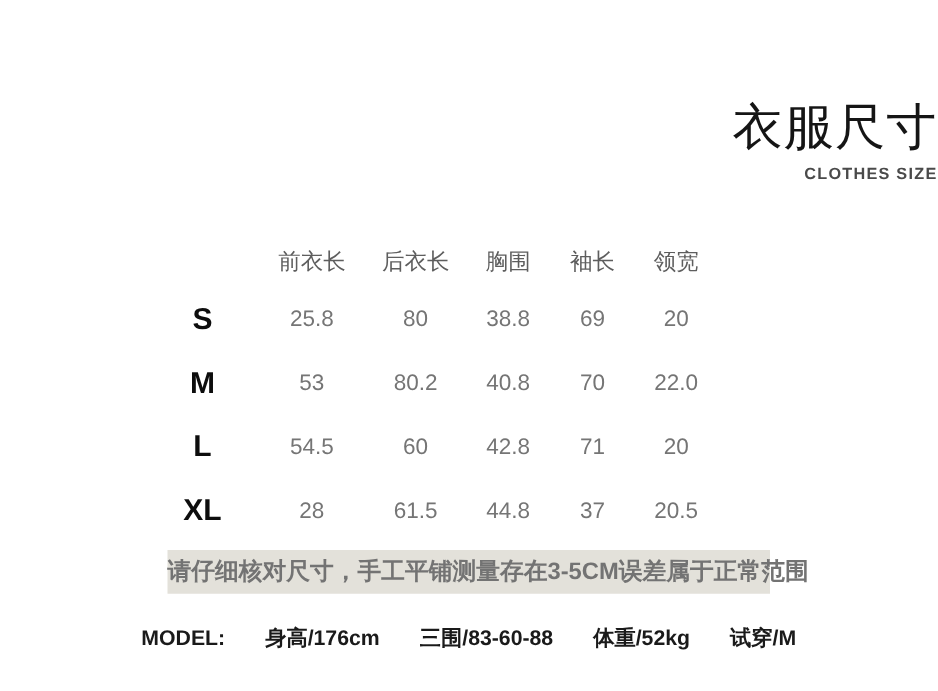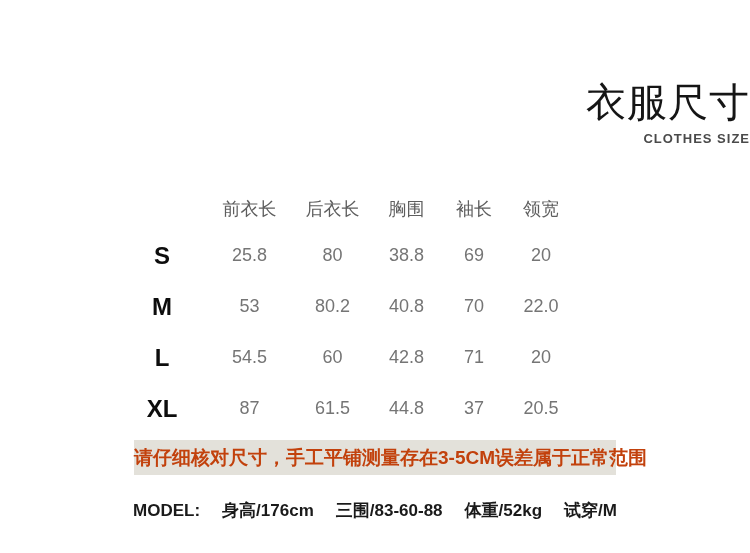--- a/index.html
+++ b/index.html
@@ -64,33 +64,33 @@
   }
   .size-table td.val {
     font-size: 18px;
     color: #757575;
   }
   .notice {
     width: 482px;
     height: 35px;
     margin: 6px auto 4px;
     background: #e3e1da;
-    color: #c2410c;
+    color: #737373;
     font-size: 19px;
     font-weight: 600;
     line-height: 35px;
     text-align: center;
     white-space: nowrap;
   }
   .model-line {
     margin-top: 25px;
     display: flex;
     justify-content: center;
     align-items: center;
-    column-gap: 22px;
+    column-gap: 32px;
     font-size: 17px;
     font-weight: 600;
     color: #1a1a1a;
     line-height: 22px;
     white-space: nowrap;
   }
 </style>
 </head>
 <body>
 
@@ -138,21 +138,21 @@
       <tr>
         <td class="size-label">L</td>
         <td class="val">54.5</td>
         <td class="val">60</td>
         <td class="val">42.8</td>
         <td class="val">71</td>
         <td class="val">20</td>
       </tr>
       <tr>
         <td class="size-label">XL</td>
-        <td class="val">87</td>
+        <td class="val">28</td>
         <td class="val">61.5</td>
         <td class="val">44.8</td>
         <td class="val">37</td>
         <td class="val">20.5</td>
       </tr>
     </tbody>
   </table>
 
   <div class="notice">请仔细核对尺寸，手工平铺测量存在3-5CM误差属于正常范围</div>
 

